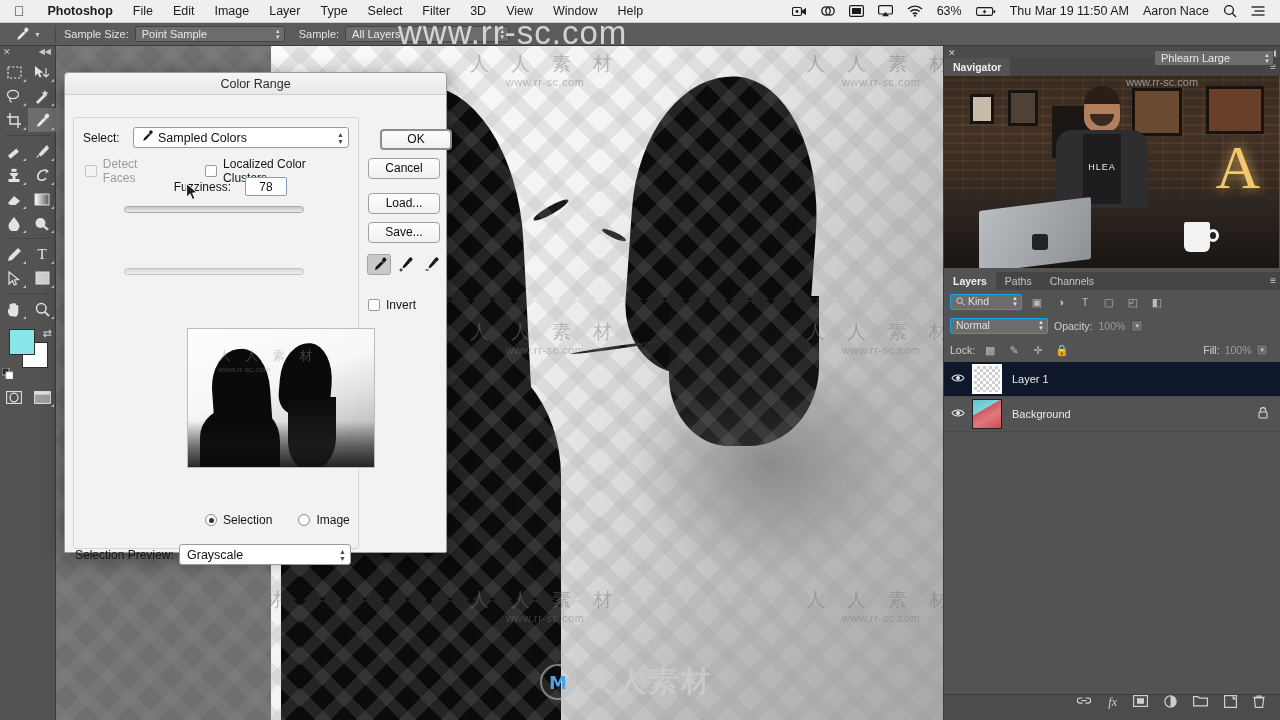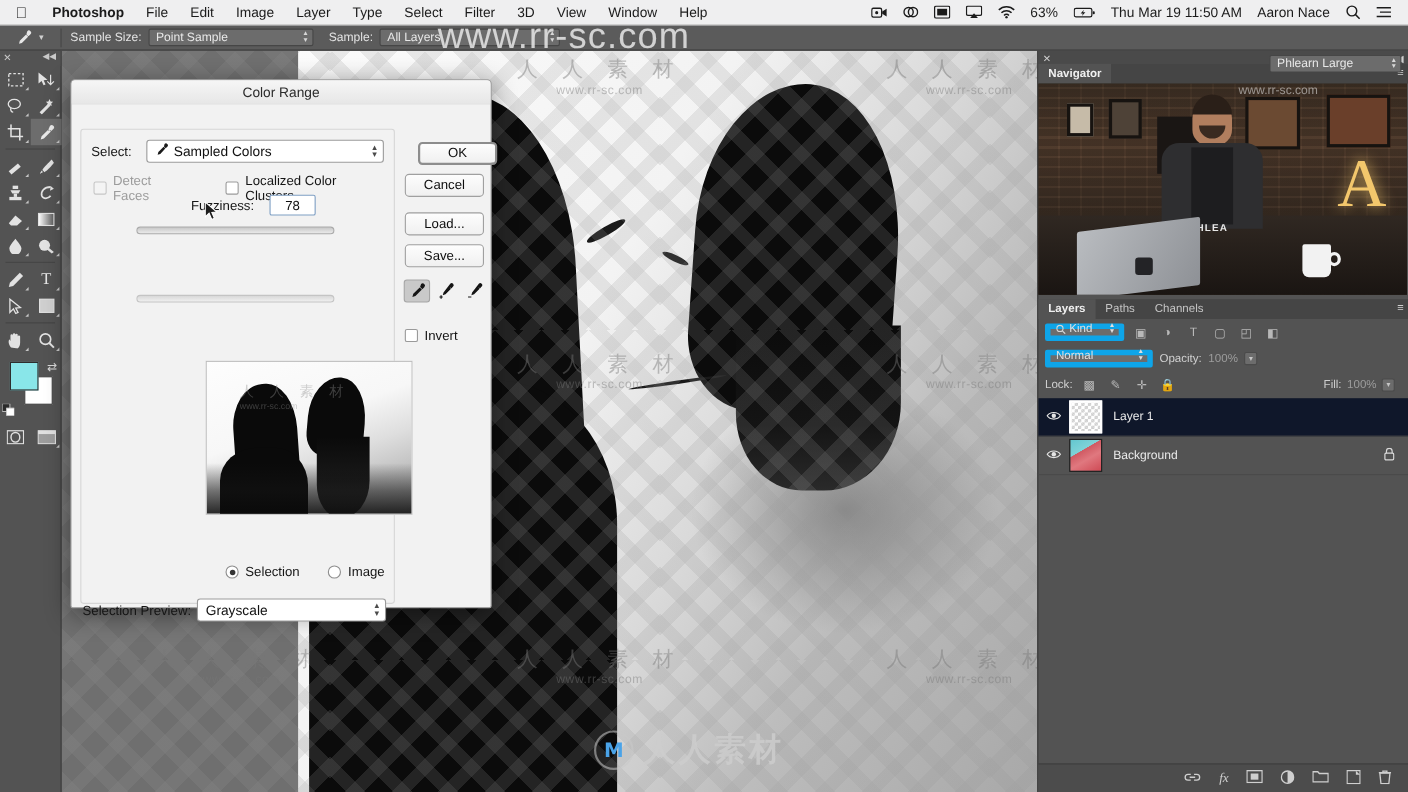--- a/index.html
+++ b/index.html
@@ -214,41 +214,41 @@
      position:relative; }
   .pnl-tab { font-size:10.5px; color:#c4c4c4; padding:0 9px; height:18px; line-height:18px; }
   .pnl-tab.active { background:#535353; color:#f0f0f0; font-weight:bold; }
   .pnl-menu { position:absolute; right:4px; top:3px; font-size:10px; color:#cfcfcf; }
   #navigator-img {
     position:relative; width:335px; height:192px; overflow:hidden;
     background:#2a2119;
   }
   .layers-toolrow { height:24px; display:flex; align-items:center; padding:0 6px; gap:6px; }
   .mini-select {
-    height:16px; background:#6c6c6c; border:5px solid #0ea5e9; border-radius:2px;
-    display:flex; align-items:flex-end; justify-content:space-between;
+    height:16px; background:#6c6c6c; border:1px solid #0ea5e9; border-radius:2px;
+    display:flex; align-items:flex-start; justify-content:space-between;
     padding:0 3px 0 5px; font-size:10.5px; color:#e0e0e0;
   }
   .lfilter-ic { width:18px; text-align:center; font-size:11px; color:#b9b9b9; }
   .layer-row { height:35px; display:flex; align-items:center; border-bottom:1px solid #4a4a4a; }
   .layer-row.sel { background:#0f172a; }
   .eye { width:28px; text-align:center; font-size:11px; color:#dcdcdc; }
   .thumb { width:30px;height:30px; border:1px solid #1f1f1f; background:#fff; }
   .checker {
     background-image:
       linear-gradient(45deg,#cfcfcf 25%,transparent 25%,transparent 75%,#cfcfcf 75%),
       linear-gradient(45deg,#cfcfcf 25%,transparent 25%,transparent 75%,#cfcfcf 75%);
     background-size:6px 6px; background-position:0 0,3px 3px; background-color:#fff;
   }
   .bgthumb { background:linear-gradient(150deg,#63c6cf 0%, #7fd3d8 35%, #d05a63 36%, #e0787f 60%, #cf4a55 100%); }
   .layer-name { font-size:11px; color:#eaeaea; padding-left:10px; flex:1; }
   .lockic { padding-right:12px; font-size:11px; color:#d4d4d4; }
   #layer-footer {
     position:absolute; left:0; bottom:0; width:337px; height:26px;
-    background:#4c4c4c; display:flex; align-items:center; justify-content:flex-end;
+    background:#4c4c4c; display:flex; align-items:flex-start; justify-content:flex-end;
     padding-right:16px; gap:16px; border-top:1px solid #3c3c3c;
   }
   #layer-footer .fic { font-size:12px; color:#cfcfcf; }
   .panel-x { position:absolute; left:4px; top:2px; font-size:9px; color:#cfcfcf; }
   .panel-cc { position:absolute; right:4px; top:2px; font-size:9px; color:#cfcfcf; }
 
   
   #cursor { position:absolute; left:186px; top:183px; z-index:200; }
 </style>
 </head>
@@ -722,21 +722,21 @@
     <div style="position:absolute;left:188px;top:12px;width:50px;height:48px;background:#6b4a32;border:3px solid #171310;"></div>
     <div style="position:absolute;left:262px;top:10px;width:58px;height:48px;background:#6a3f2a;border:3px solid #171310;"></div>
     <div style="position:absolute;left:268px;top:62px;width:52px;height:62px;color:#f3c76c;font-size:62px;line-height:58px;text-align:center;font-family:'Liberation Serif',serif;text-shadow:0 0 14px rgba(243,199,108,.85);">A</div>
     <div style="position:absolute;left:0;top:120px;width:335px;height:72px;background:linear-gradient(180deg,#302822 0%,#1a1512 100%);"></div>
 
     <div style="position:absolute;left:140px;top:14px;width:36px;height:42px;background:#b17e5e;border-radius:18px 18px 14px 14px;"></div>
     <div style="position:absolute;left:140px;top:10px;width:36px;height:18px;background:#2a1f18;border-radius:18px 18px 0 0;"></div>
     <div style="position:absolute;left:146px;top:38px;width:24px;height:12px;background:#3a2a20;border-radius:0 0 12px 12px;"></div>
     <div style="position:absolute;left:112px;top:54px;width:92px;height:78px;background:#2e2e30;border-radius:16px 16px 0 0;"></div>
     <div style="position:absolute;left:139px;top:58px;width:38px;height:70px;background:#1d1d1f;"></div>
-    <div style="position:absolute;left:141px;top:86px;width:34px;height:11px;color:#e8e8e8;font-size:9px;font-weight:bold;letter-spacing:1px;text-align:center;margin-top:40px;">HLEA</div>
+    <div style="position:absolute;left:141px;top:86px;width:34px;height:11px;color:#e8e8e8;font-size:9px;font-weight:normal;letter-spacing:1px;text-align:center;">HLEA</div>
     <div style="position:absolute;left:35px;top:128px;width:112px;height:62px;background:linear-gradient(120deg,#b9bcc0,#8e9196);transform:skewY(-7deg);border-radius:2px;"></div>
     <div style="position:absolute;left:88px;top:158px;width:16px;height:16px;background:#232326;border-radius:3px;"></div>
     <div style="position:absolute;left:240px;top:146px;width:26px;height:30px;background:#f2f2f2;border-radius:2px 2px 6px 6px;"></div>
     <div style="position:absolute;left:263px;top:153px;width:12px;height:13px;border:3px solid #f2f2f2;border-radius:50%;background:transparent;"></div>
     <div style="position:absolute;left:182px;top:0;font-size:11px;color:rgba(235,235,235,.55);">www.rr-sc.com</div>
   </div>
 
   <div class="pnl-tabbar" style="margin-top:4px;">
     <div class="pnl-tab active">Layers</div>
     <div class="pnl-tab">Paths</div>

